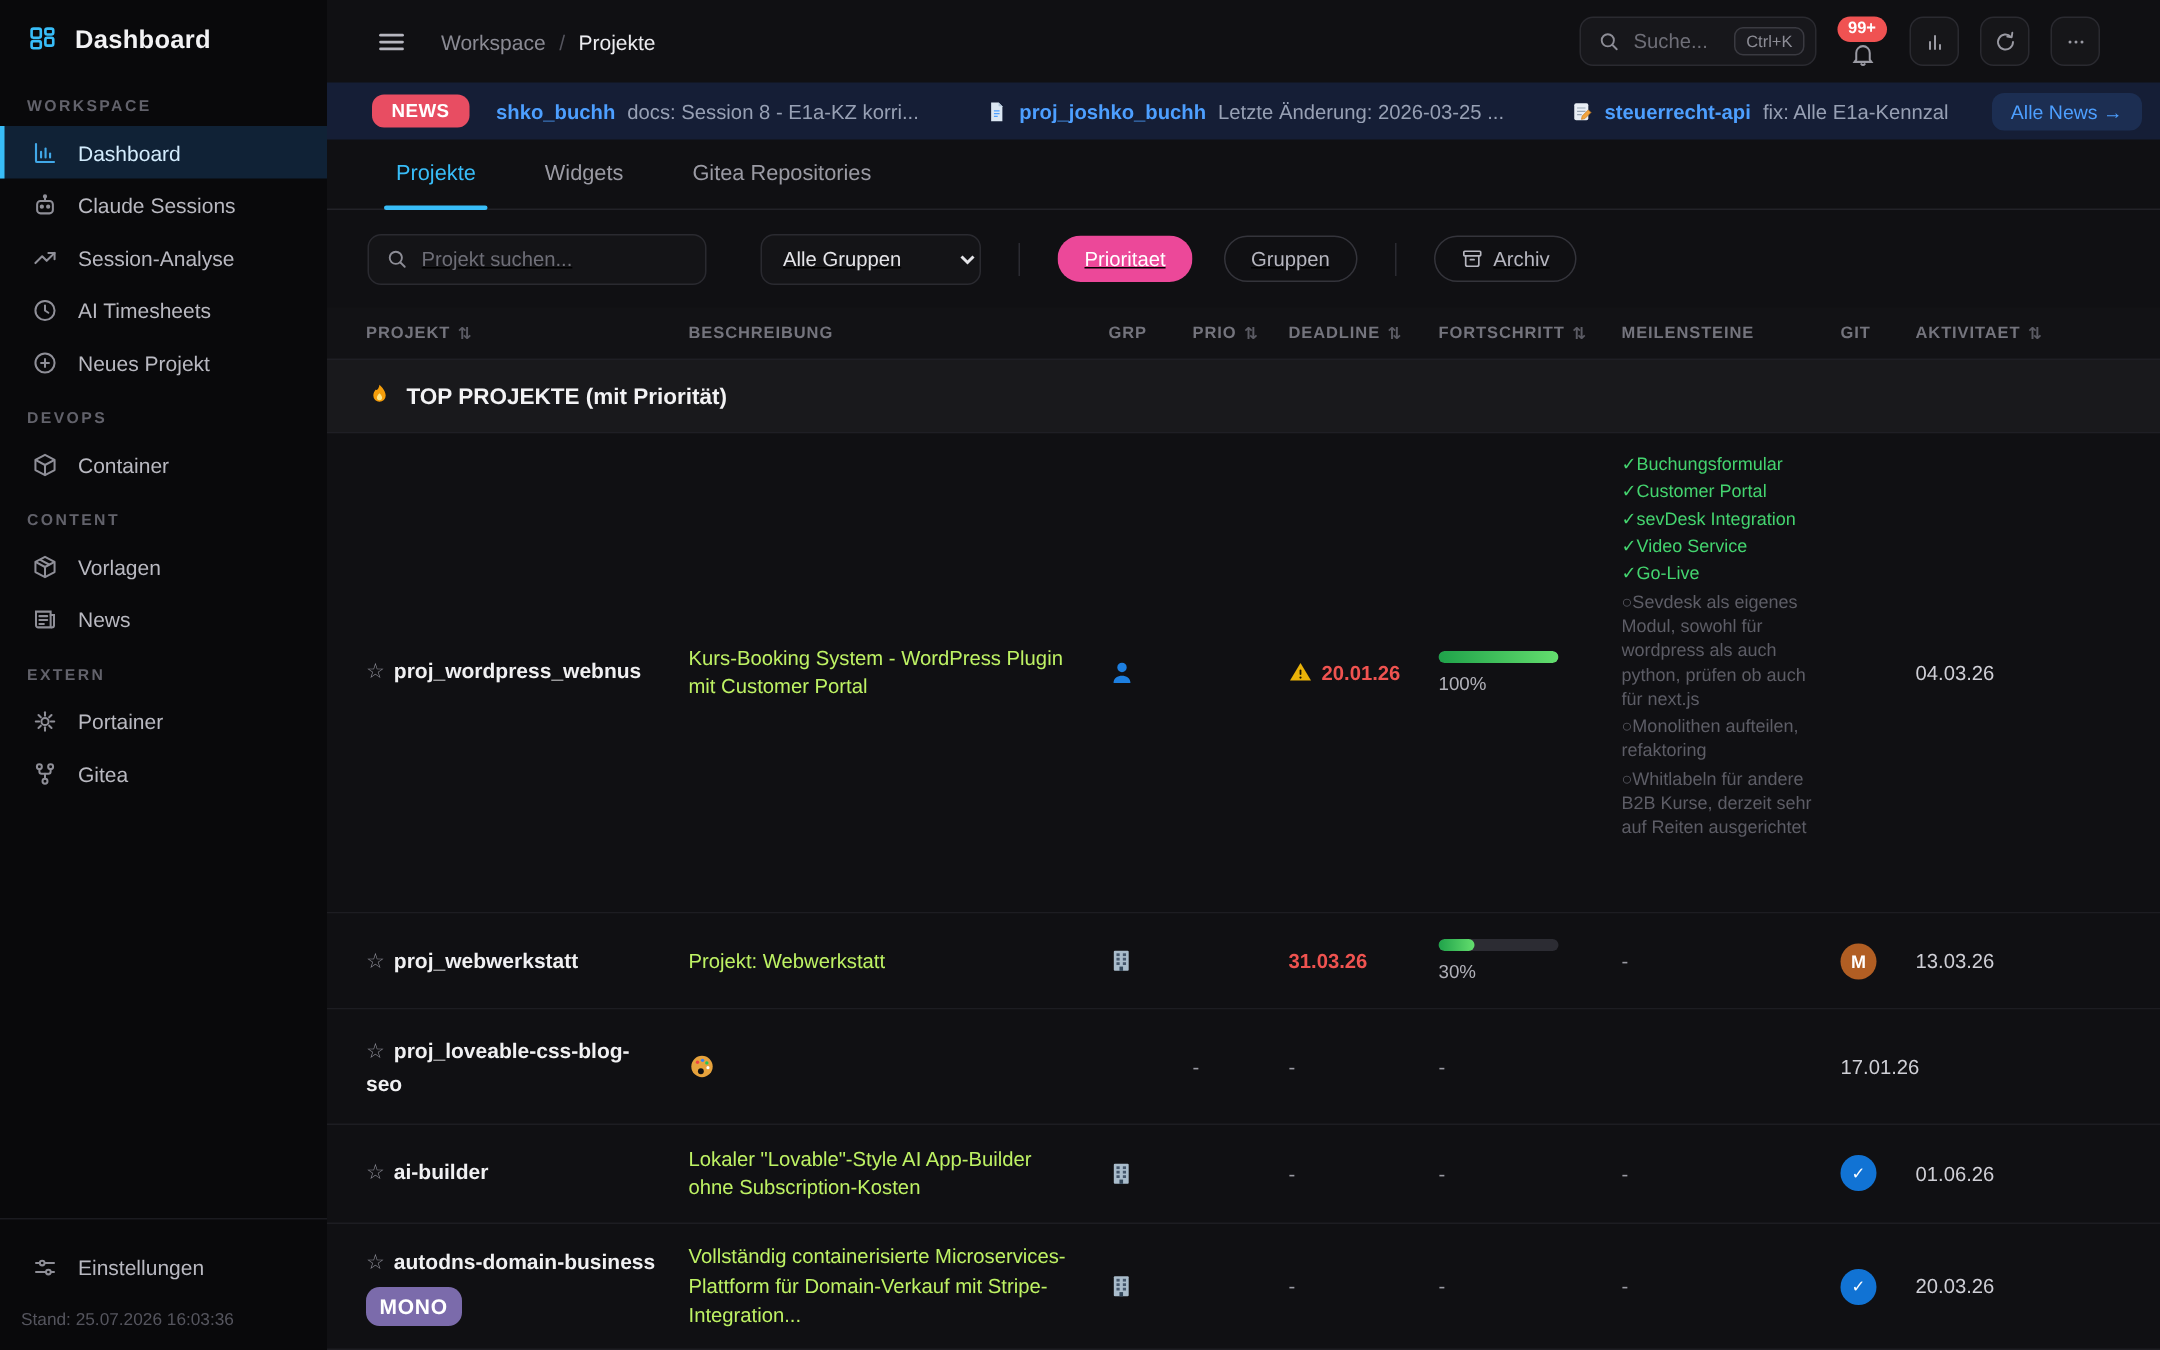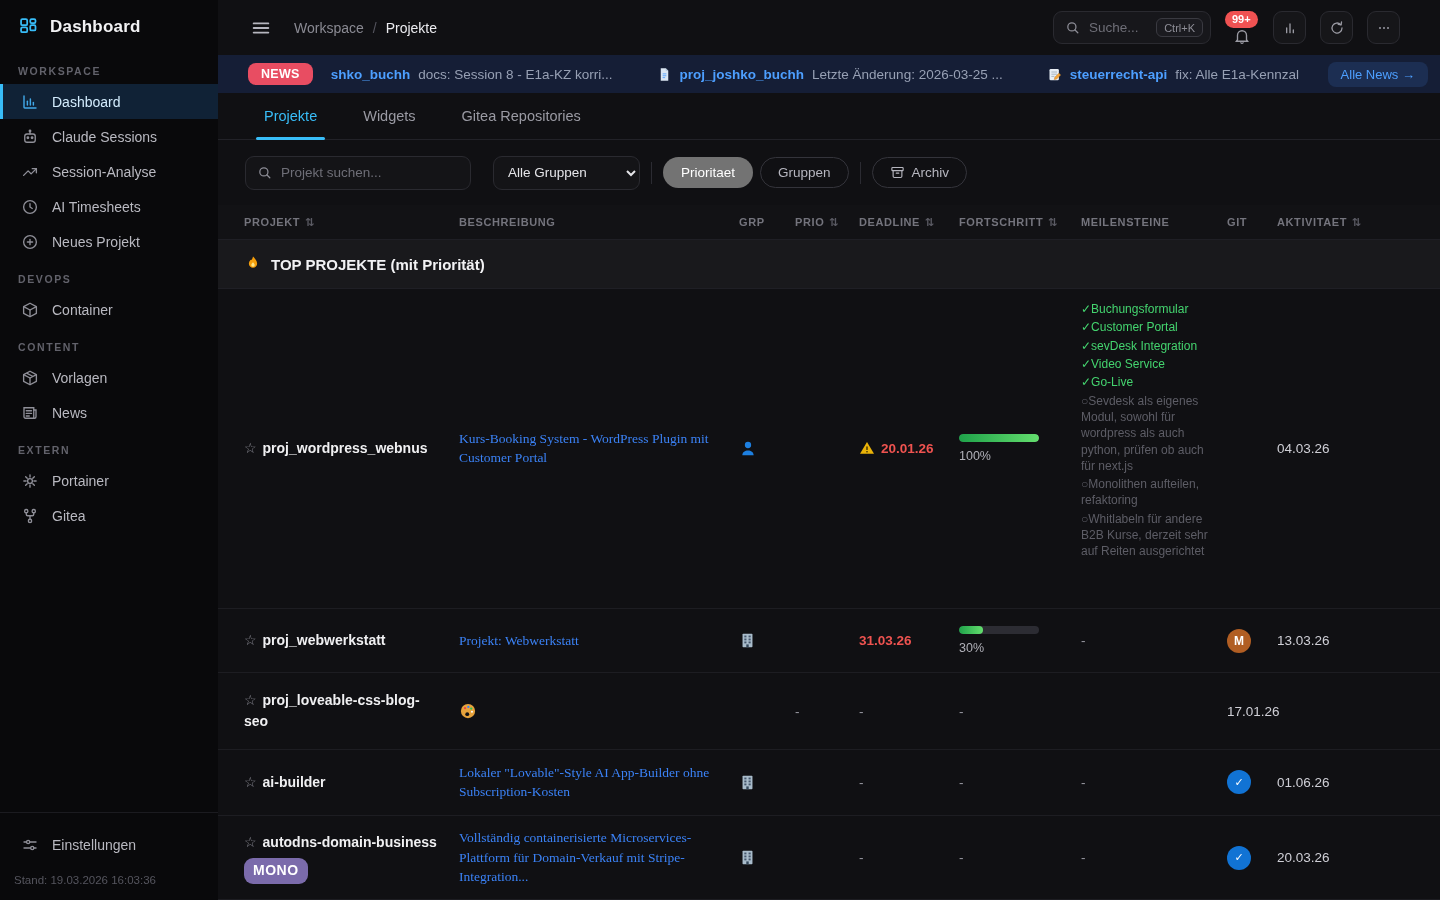--- a/index.html
+++ b/index.html
@@ -46,43 +46,43 @@
   .newsitem .msg { color:#97a0b4; }
   .allnews { position:absolute; right:12px; top:7px; background:#1c2e52; color:#4d9fff; font-size:13px; border-radius:8px; padding:5px 13px; cursor:pointer; border:none; font-family:"Liberation Sans",sans-serif; }
 
   
   .tabsrow { height:47px; flex:none; display:flex; align-items:stretch; gap:46px; padding:0 0 0 46px; border-bottom:1px solid #222228; }
   .tab { position:relative; display:flex; align-items:center; font-size:14.5px; color:#9a9aa3; cursor:pointer; }
   .tab.active { color:#38bdf8; }
   .tab.active::after { content:""; position:absolute; left:-8px; right:-8px; bottom:-1px; height:3px; background:#38bdf8; border-radius:2px; }
 
   
-  .toolbar { height:65px; flex:none; display:flex; align-items:center; padding:0 24px 0 27px; gap:7px; }
+  .toolbar { height:65px; flex:none; display:flex; align-items:center; padding:0 24px 0 27px; gap:21px;text-decoration:underline; }
   .psearch { display:flex; align-items:center; gap:9px; width:226px; height:34px; background:#141417; border:1px solid #2a2a30; border-radius:9px; padding:0 11px; }
   .psearch input { background:transparent; border:none; outline:none; color:#d5d5da; font-size:13.5px; width:100%; font-family:"Liberation Sans",sans-serif; }
   .psearch input::placeholder { color:#6e6e77; }
   .groupsel { width:147px; height:34px; background:#141417; border:1px solid #2a2a30; border-radius:9px; color:#e4e4e8; font-size:13.5px; padding:0 10px; margin-left:15px; font-family:"Liberation Sans",sans-serif; }
   .tdiv { width:1px; height:22px; background:#2b2b32; margin:0 4px; }
   .pill { height:31px; border-radius:16px; padding:0 17px; font-size:13.5px; display:flex; align-items:center; gap:7px; cursor:pointer; border:1px solid transparent; font-family:"Liberation Sans",sans-serif; }
-  .pill.primary { background:#737373; color:#fff; }
+  .pill.primary { background:#ec4899; color:#fff; }
   .pill.ghost { background:transparent; border:1px solid #34343b; color:#b6b6bf; }
 
   
   .tgrid { display:grid; grid-template-columns:215px 280px 56px 64px 100px 122px 146px 50px 1fr; padding-left:26px; padding-right:18px; }
   .thead { height:35px; flex:none; align-items:center; background:#121215; border-bottom:1px solid #1f1f25;text-align:center; }
   .th { color:#74747d; font-size:11px; font-weight:700; letter-spacing:.6px; display:flex; align-items:center; gap:5px; }
   .sorti { color:#5b5b64; font-size:11px; font-family:"DejaVu Sans",sans-serif; }
   .section-row { height:49px; flex:none; background:#19191c; display:flex; align-items:center; gap:9px; padding-left:26px; border-bottom:1px solid #1f1f25; }
   .section-title { color:#f2f2f4; font-size:15px; font-weight:700; }
   .trow { align-items:center; border-bottom:1px solid #1d1d22; background:#101013; }
   .r1 { height:336px; } .r2 { height:68px; } .r3 { height:80px; } .r4 { height:70px; } .r5 { height:88px; }
   .cell-name { font-size:14px; font-weight:700; color:#f0f0f2; line-height:1.5; padding-right:16px; }
   .star { color:#8a8a93; font-weight:400; font-size:14px; margin-right:6px; font-family:"DejaVu Sans",sans-serif; }
   .mono-badge { display:inline-block; margin-top:5px; background:#7b6bab; color:#fff; font-size:14px; font-weight:700; letter-spacing:.5px; border-radius:9px; padding:2.5px 9px; }
-  .cell-desc { color:#3b82f6; font-size:13.5px; line-height:1.45; padding-right:18px;font-family:Liberation Serif, serif; }
+  .cell-desc { color:#bef264; font-size:13.5px; line-height:1.45; padding-right:18px; }
   .reddot { width:14px; height:14px; border-radius:50%; background:radial-gradient(circle at 35% 30%, #f87171, #dc2626); }
   .cell-deadline { display:flex; align-items:center; gap:6px; font-size:13.5px; }
   .dl-red { color:#ef5350; font-weight:700; }
   .dash { color:#9a9aa3; font-size:13.5px; }
   .progress-wrap { display:flex; flex-direction:column; gap:7px; }
   .pbar { width:80px; height:8px; border-radius:4px; background:#2c2c33; overflow:hidden; }
   .pfill { height:100%; border-radius:4px; background:linear-gradient(90deg,#1fa24a,#64de6e); }
   .plabel { color:#b0b0b8; font-size:12.5px; }
   .cell-miles { align-self:stretch; padding:12px 6px 12px 0; font-size:12px; line-height:1.36; overflow:hidden; }
   .ms { margin-bottom:2px; }
@@ -212,21 +212,21 @@
     <div class="sb-foot">
       <div class="sb-item">
         <svg class="sicon" viewBox="0 0 24 24" fill="none" stroke="currentColor" stroke-width="1.8" stroke-linecap="round">
             <line x1="4" y1="8" x2="20" y2="8"></line>
             <circle cx="9.5" cy="8" r="2.1" fill="#09090b"></circle>
             <line x1="4" y1="16" x2="20" y2="16"></line>
             <circle cx="15" cy="16" r="2.1" fill="#09090b"></circle>
           </svg>
         <span>Einstellungen</span>
       </div>
-      <div class="sb-status">Stand: 19.03.2026 16:03:36</div>
+      <div class="sb-status">Stand: 25.07.2026 16:03:36</div>
     </div>
   </aside>
 
   <div class="main">
 
     <header class="topbar">
       <svg class="hamburger" viewBox="0 0 24 24" fill="none" stroke="currentColor" stroke-width="2" stroke-linecap="round">
           <line x1="4" y1="7" x2="20" y2="7"></line>
           <line x1="4" y1="12" x2="20" y2="12"></line>
           <line x1="4" y1="17" x2="20" y2="17"></line>

